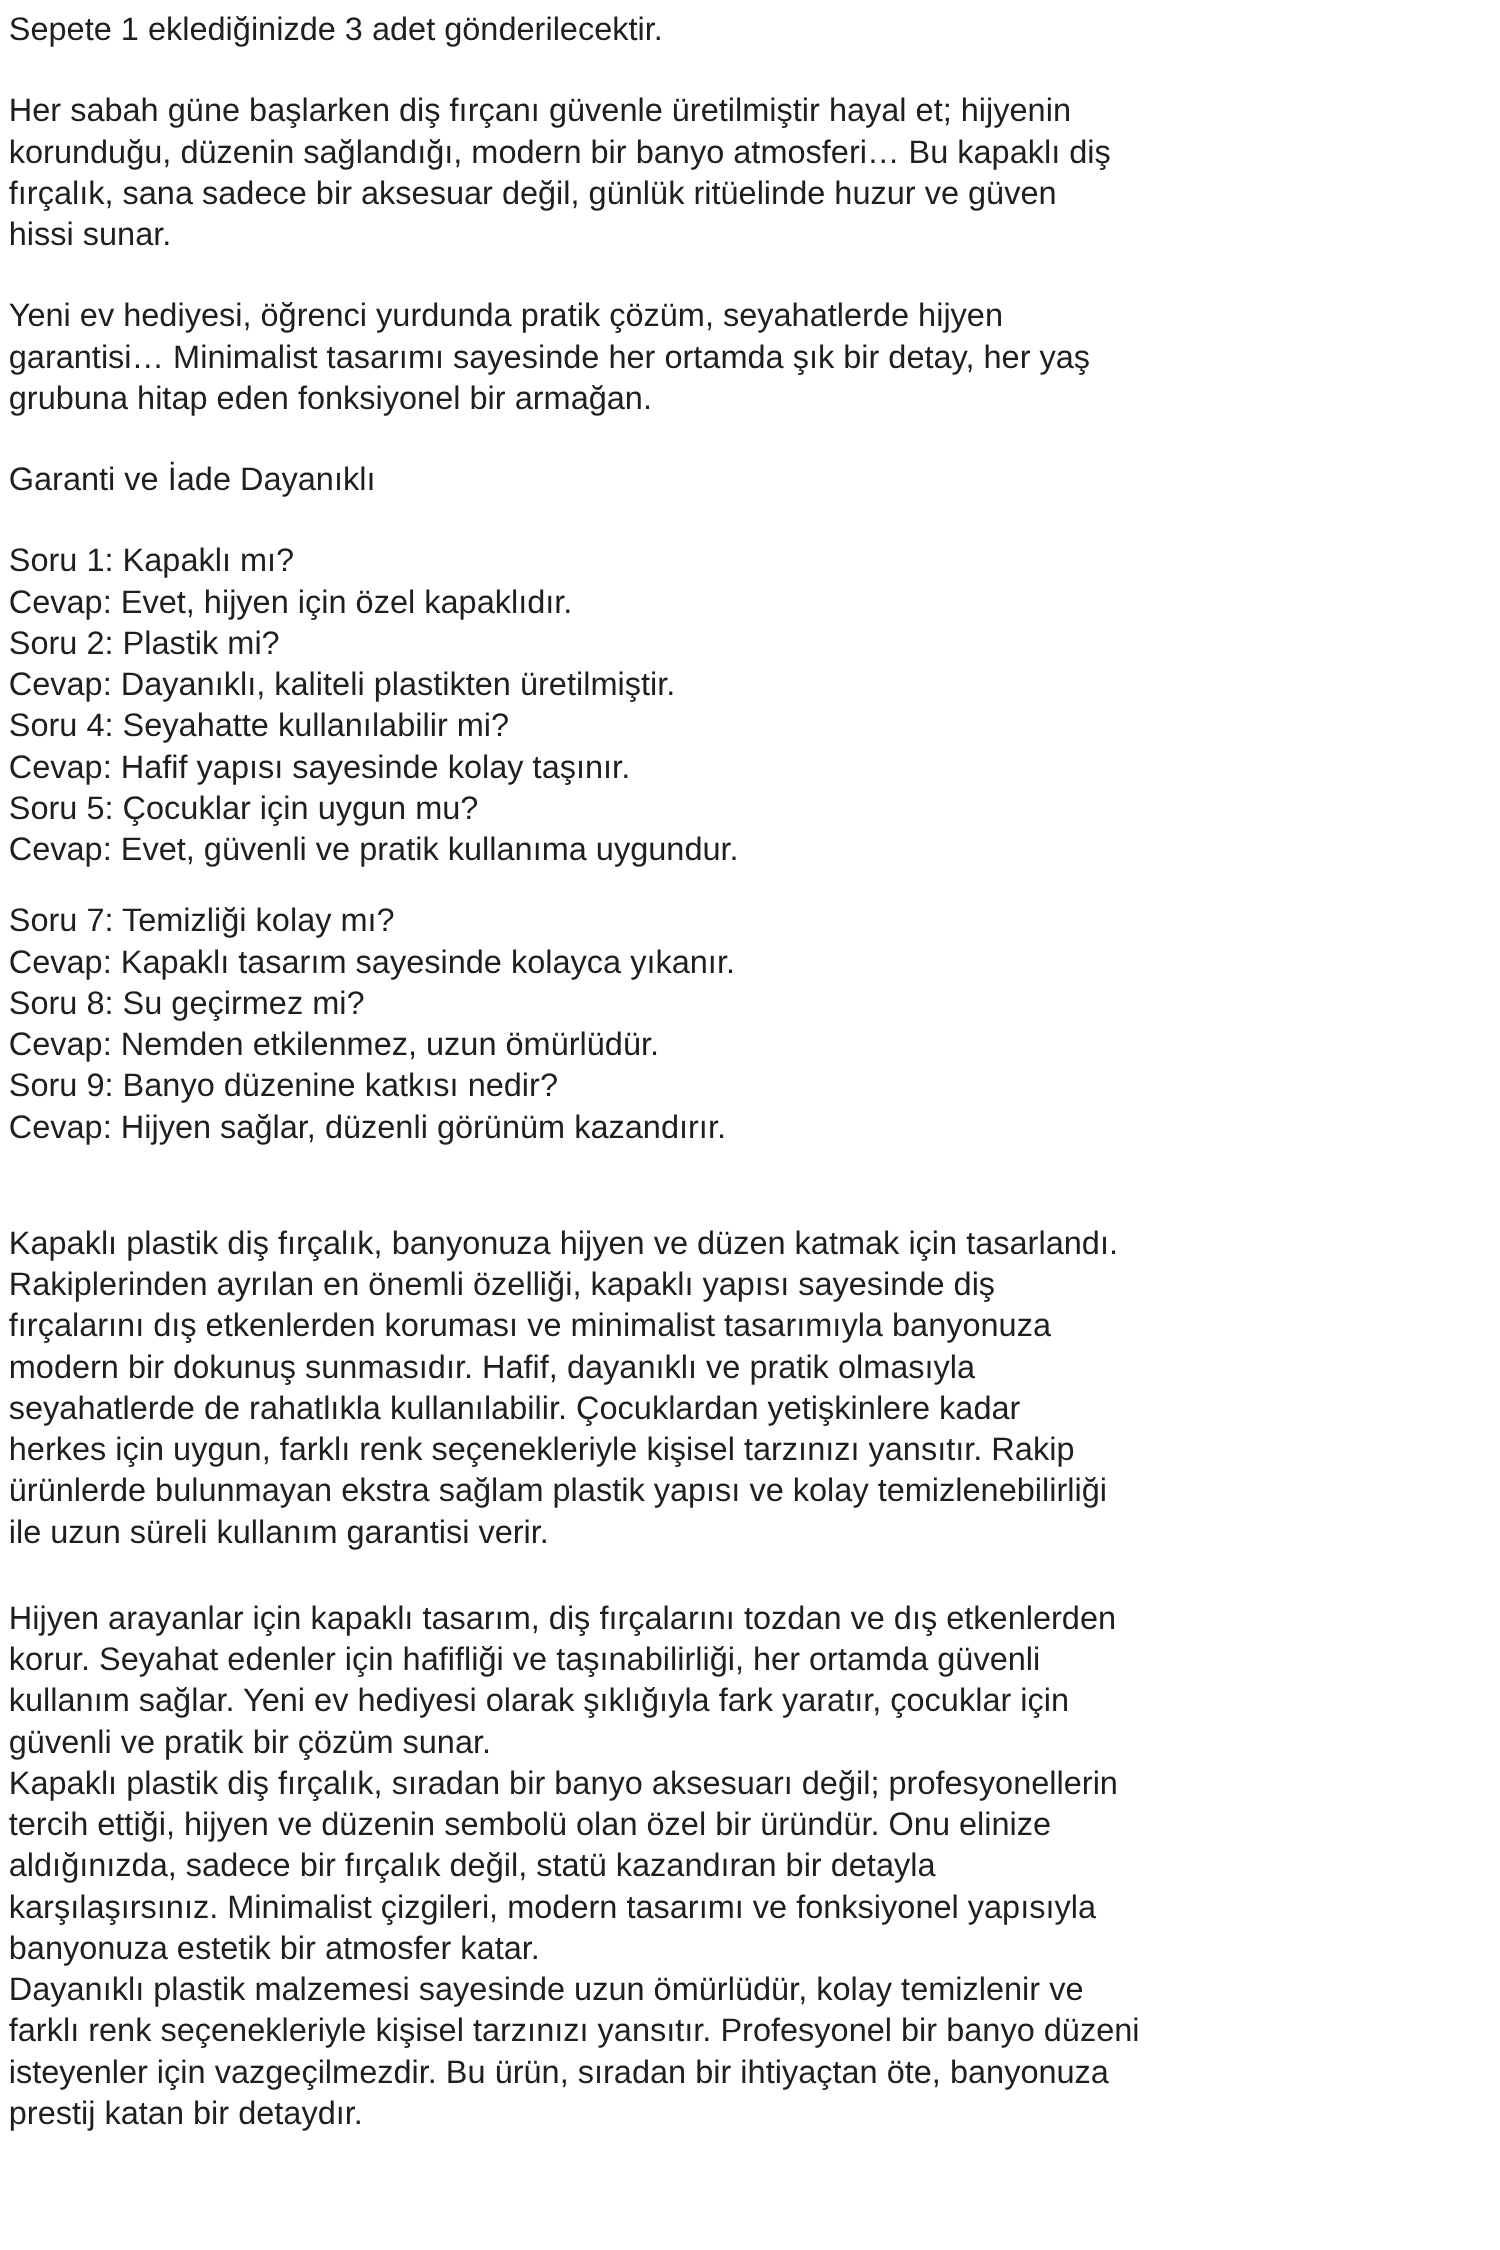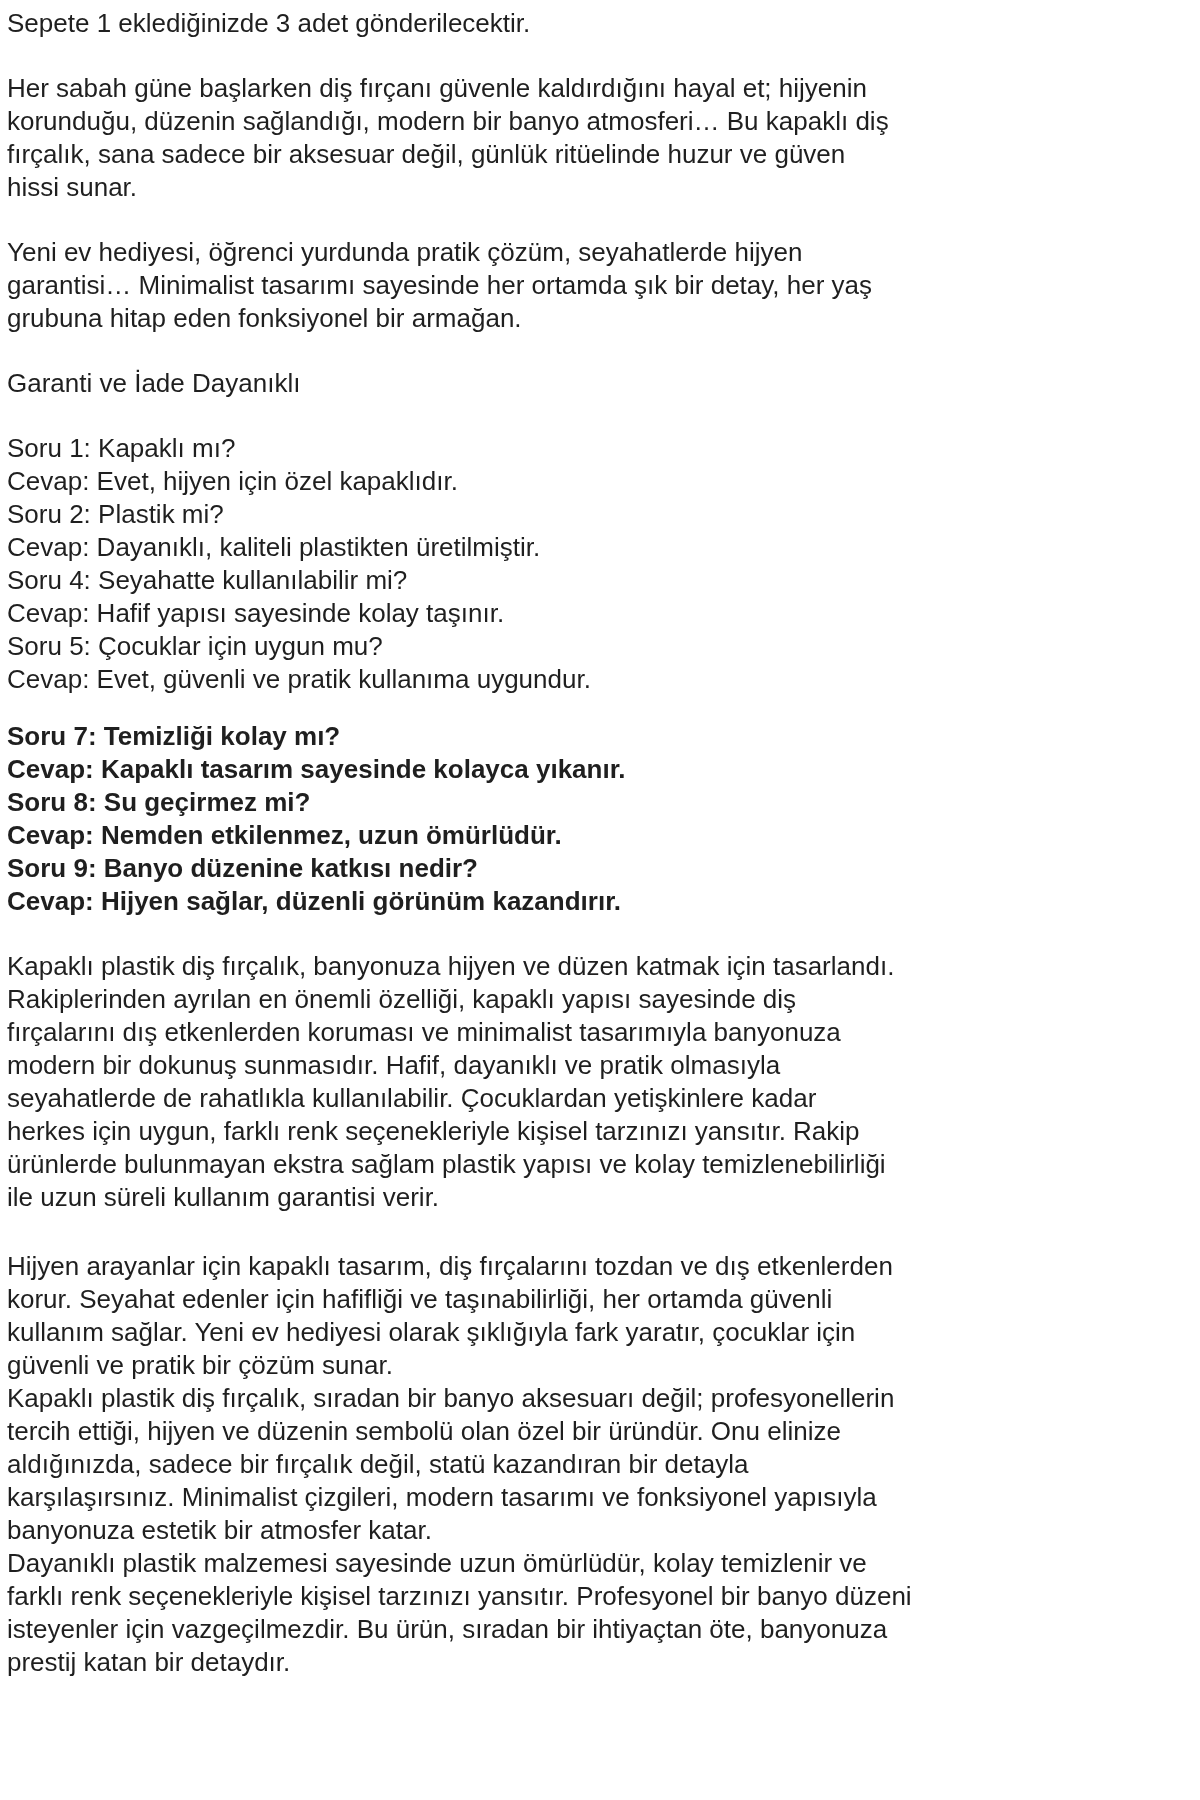--- a/index.html
+++ b/index.html
@@ -18,32 +18,32 @@
     font-weight: 400;
   }
   main {
     padding: 7px 8px 0 7px;
   }
   p {
     margin: 0;
     white-space: pre-line; 
   }
   .mt-one-line { margin-top: 32px; }  
-  .mt-small    { margin-top: 24px; font-weight: bold; }  
-  .mt-large    { margin-top: 32px; }  
+  .mt-small    { margin-top: 24px; }  
+  .mt-large    { margin-top: 60px; }  
   .mt-para     { margin-top: 36px; }
 </style>
 </head>
 <body>
 
 <main>
 
   <p>Sepete 1 eklediğinizde 3 adet gönderilecektir.</p>
 
-  <p class="mt-one-line">Her sabah güne başlarken diş fırçanı güvenle kaldırdığını hayal et; hijyenin
+  <p class="mt-one-line">Her sabah güne başlarken diş fırçanı güvenle üretilmiştir hayal et; hijyenin
 korunduğu, düzenin sağlandığı, modern bir banyo atmosferi… Bu kapaklı diş
 fırçalık, sana sadece bir aksesuar değil, günlük ritüelinde huzur ve güven
 hissi sunar.</p>
 
   <p class="mt-one-line">Yeni ev hediyesi, öğrenci yurdunda pratik çözüm, seyahatlerde hijyen
 garantisi… Minimalist tasarımı sayesinde her ortamda şık bir detay, her yaş
 grubuna hitap eden fonksiyonel bir armağan.</p>
 
   <section class="mt-one-line">
     <p>Garanti ve İade Dayanıklı</p>

